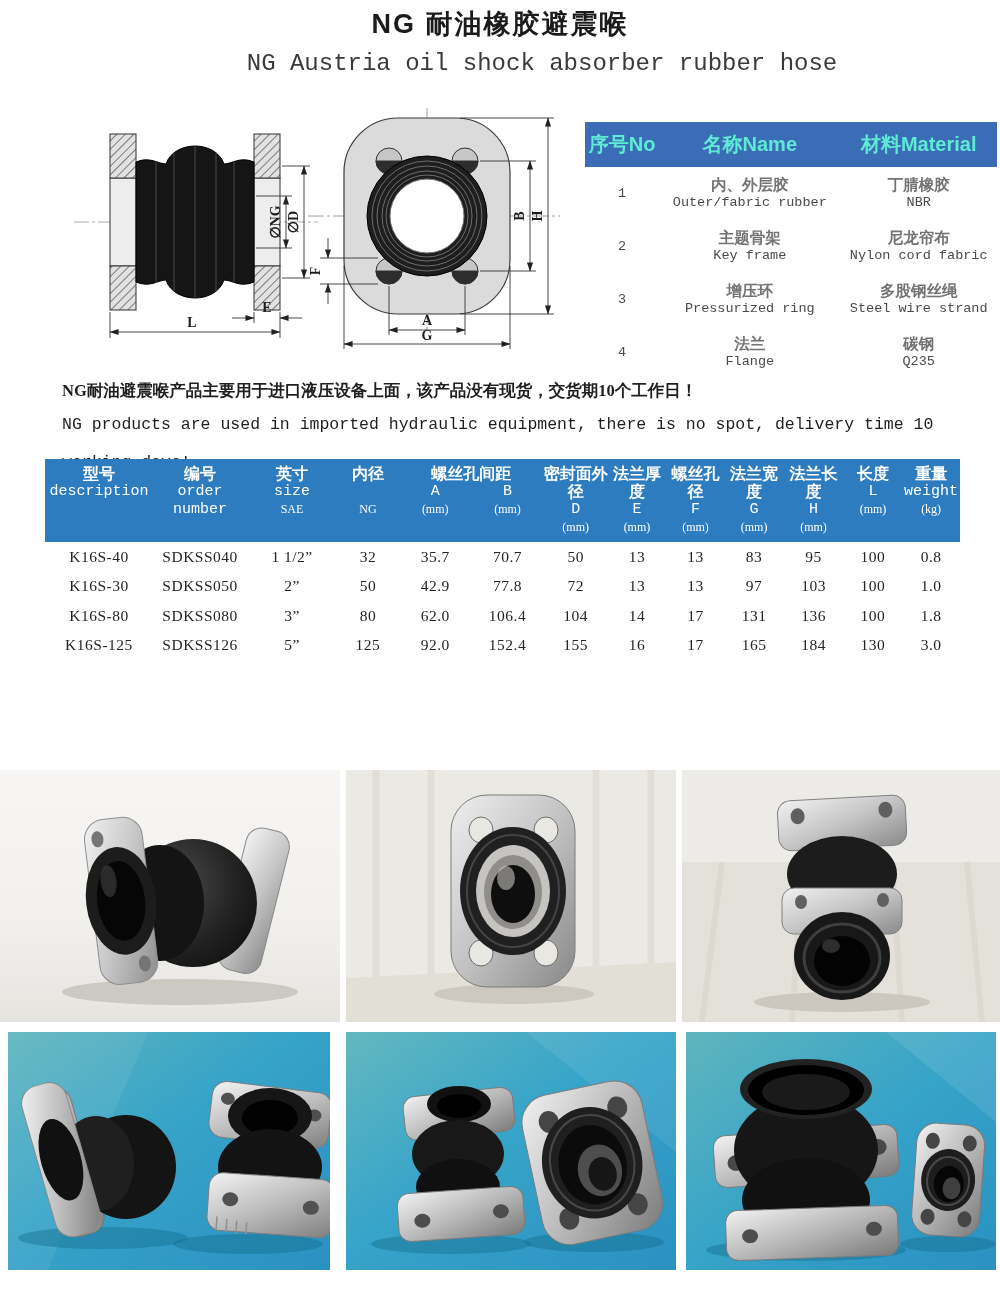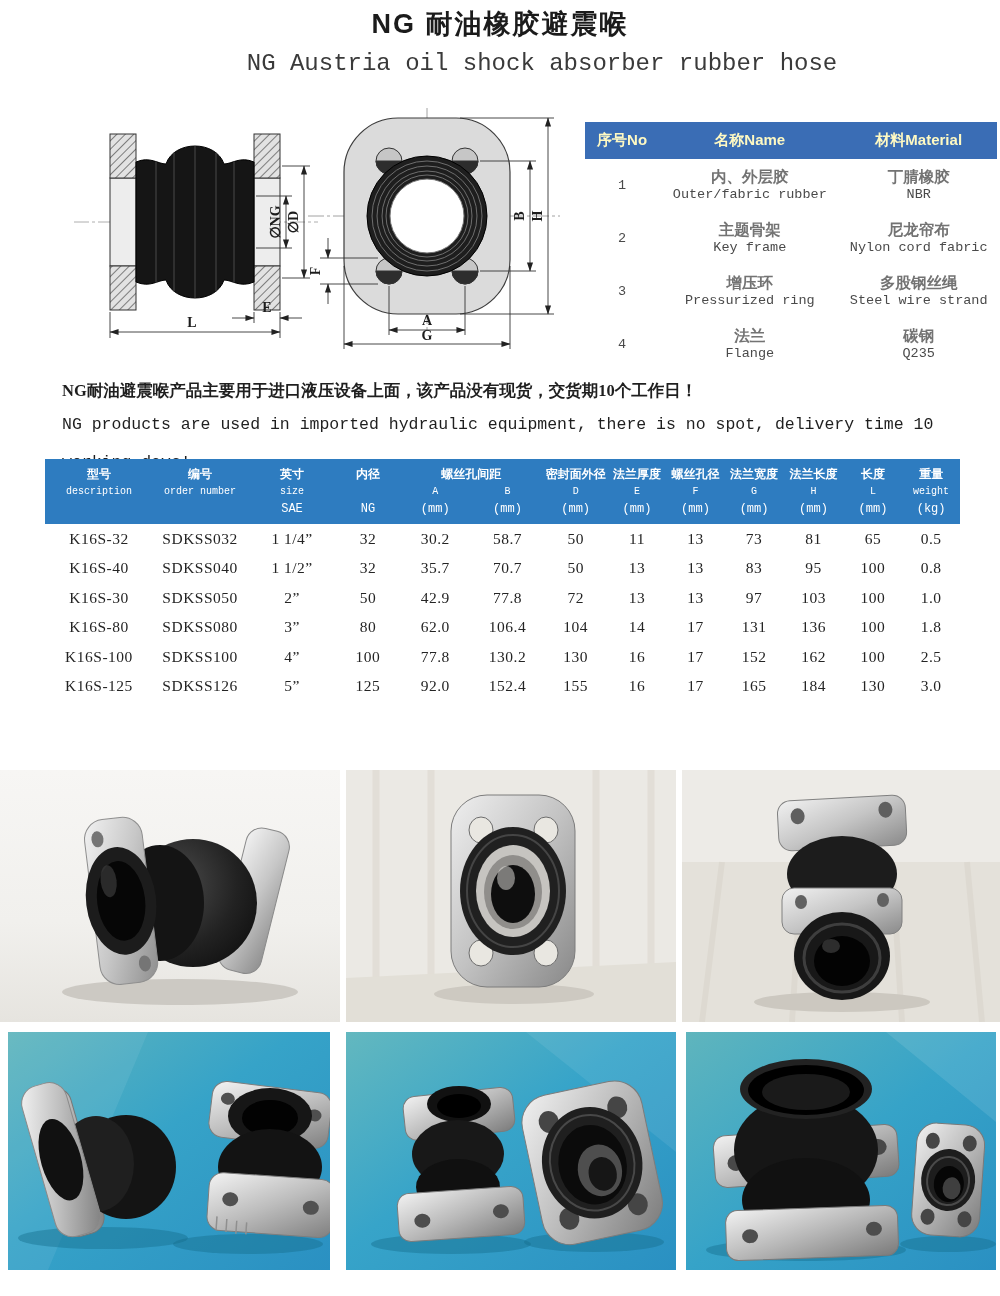--- a/index.html
+++ b/index.html
@@ -14,41 +14,41 @@
         font-size:27px;letter-spacing:2px;color:#1b1b1b;}
   .title-en{position:absolute;top:50px;left:0;width:100%;text-align:center;
         font-family:"Liberation Mono","DejaVu Sans Mono",monospace;
         font-size:24px;letter-spacing:0;color:#3a3a3a;padding-left:42px;}
 
   .drawing-side{position:absolute;left:70px;top:104px;}
   .drawing-front{position:absolute;left:292px;top:104px;}
 
   .materials{position:absolute;left:585px;top:122px;width:412px;}
   .materials table{width:100%;border-collapse:collapse;}
-  .materials thead th{background:var(--materials-header);color:#fef9c3;font-weight:bold;
-        font-size:15px;padding:9px 2px;text-align:center;
+  .materials thead th{background:var(--materials-header);color:#5eead4;font-weight:bold;
+        font-size:20px;padding:9px 2px;text-align:center;
         font-family:"Liberation Sans","DejaVu Sans",sans-serif;}
   .materials tbody td{text-align:center;padding:8px 2px 9px;vertical-align:middle;}
   .materials tbody .cn{font-size:15.5px;color:#737373;line-height:19px;font-weight:bold;}
   .materials tbody .en{font-size:13.5px;color:#4a4a4a;line-height:17px;
         font-family:"Liberation Mono","DejaVu Sans Mono",monospace;}
 
   .notice{position:absolute;left:62px;top:376px;width:905px;font-size:16.5px;
         color:#1f1f1f;}
   .notice .cn{line-height:30px;font-weight:bold;}
   .notice .en{line-height:38px;font-family:"Liberation Mono","DejaVu Sans Mono",monospace;}
 
   .spec{position:absolute;left:45px;top:459px;width:915px;}
   .spec table{width:100%;border-collapse:collapse;table-layout:fixed;}
   .spec thead th{background:var(--spec-header);color:#fff;font-weight:normal;
         padding:6px 0 7px;vertical-align:top;}
-  .hcn{font-size:12px;font-weight:bold;line-height:18px;
+  .hcn{font-size:16px;font-weight:bold;line-height:18px;
         font-family:"Liberation Sans","DejaVu Sans",sans-serif;}
-  .hmid{font-size:10px;line-height:18px;font-family:"Liberation Mono","DejaVu Sans Mono",monospace;}
-  .hsub{font-size:12px;line-height:16px;font-family:Liberation Mono, monospace;}
+  .hmid{font-size:15px;line-height:18px;font-family:"Liberation Mono","DejaVu Sans Mono",monospace;}
+  .hsub{font-size:12px;line-height:16px;font-family:Liberation Serif, serif;}
   .hgroup{display:flex;}
   .hgroup>div{flex:1;}
   .spec tbody td{text-align:center;font-size:15.5px;height:29.5px;color:#242424;
         padding:0;letter-spacing:0.5px;}
   .photo{position:absolute;}
   .photo svg{display:block;}
 </style>
 </head>
 <body>
 
@@ -322,35 +322,20 @@
             </th>
             <th>
               <div class="hcn">重量</div>
               <div class="hmid">weight</div>
               <div class="hsub">(kg)</div>
             </th>
           </tr>
         </thead>
       <tbody>
           <tr>
-            <td>K16S-32</td>
-            <td>SDKSS032</td>
-            <td>1 1/4”</td>
-            <td>32</td>
-            <td>30.2</td>
-            <td>58.7</td>
-            <td>50</td>
-            <td>11</td>
-            <td>13</td>
-            <td>73</td>
-            <td>81</td>
-            <td>65</td>
-            <td>0.5</td>
-          </tr>
-          <tr>
             <td>K16S-40</td>
             <td>SDKSS040</td>
             <td>1 1/2”</td>
             <td>32</td>
             <td>35.7</td>
             <td>70.7</td>
             <td>50</td>
             <td>13</td>
             <td>13</td>
             <td>83</td>
@@ -382,35 +367,20 @@
             <td>106.4</td>
             <td>104</td>
             <td>14</td>
             <td>17</td>
             <td>131</td>
             <td>136</td>
             <td>100</td>
             <td>1.8</td>
           </tr>
           <tr>
-            <td>K16S-100</td>
-            <td>SDKSS100</td>
-            <td>4”</td>
-            <td>100</td>
-            <td>77.8</td>
-            <td>130.2</td>
-            <td>130</td>
-            <td>16</td>
-            <td>17</td>
-            <td>152</td>
-            <td>162</td>
-            <td>100</td>
-            <td>2.5</td>
-          </tr>
-          <tr>
             <td>K16S-125</td>
             <td>SDKSS126</td>
             <td>5”</td>
             <td>125</td>
             <td>92.0</td>
             <td>152.4</td>
             <td>155</td>
             <td>16</td>
             <td>17</td>
             <td>165</td>

